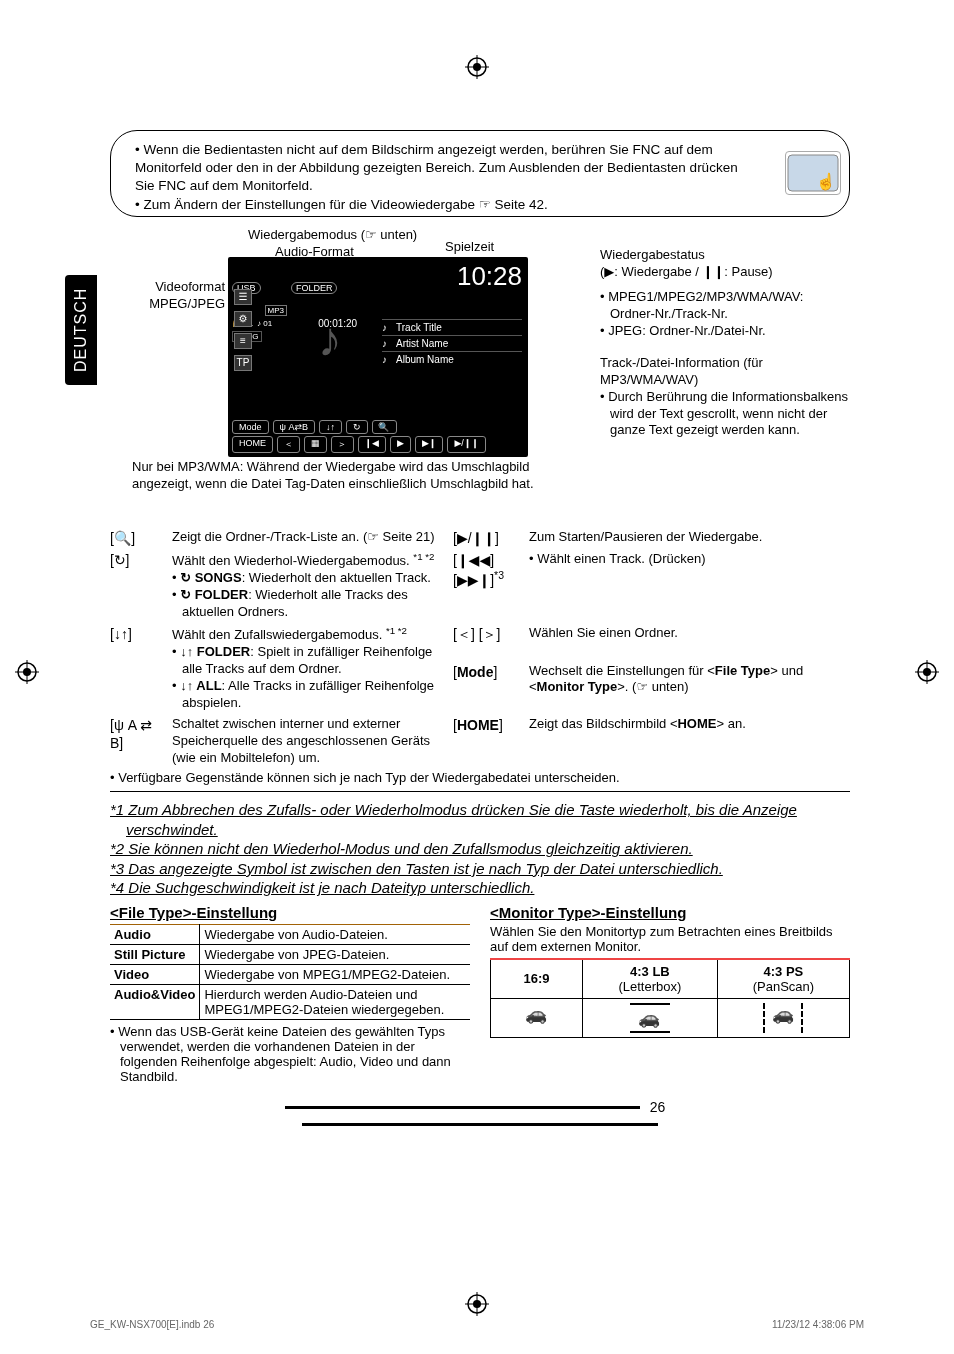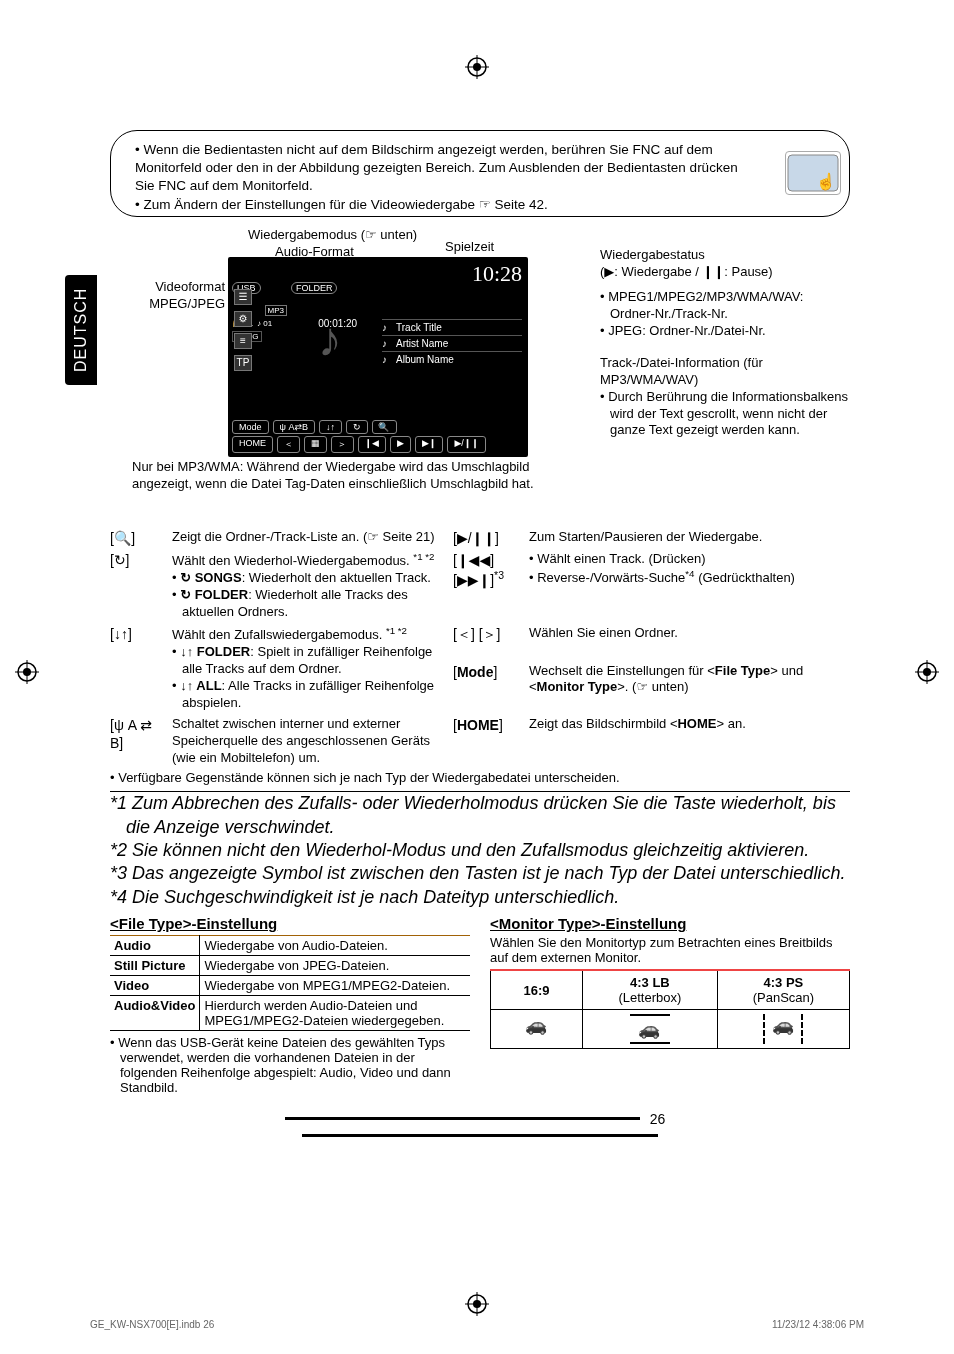--- a/index.html
+++ b/index.html
@@ -9,42 +9,42 @@
   .topbox { border: 1px solid #000; border-radius: 27px; padding: 10px 90px 2px 24px; position: relative; font-size: 13.5px; line-height: 1.35; }
   .topbox .icon-corner { position: absolute; right: 8px; top: 50%; transform: translateY(-50%); width: 56px; height: 44px; border: 1px solid #aaa; border-radius: 4px; display:flex; align-items:center; justify-content:center; font-size: 22px; }
   .topbox .icon-corner .cursor { position: absolute; right: 4px; bottom: 2px; font-size: 16px; }
   ul.b1 { list-style: none; }
   ul.b1 > li::before { content: "• "; }
   
   .diagram { position: relative; height: 300px; margin-top: 10px; }
   .central { position: absolute; left: 118px; top: 30px; width: 300px; height: 200px; background: #000; color: #fff; font-size: 10px; border-radius: 2px; padding: 4px; }
   .central .row { display: flex; align-items: center; gap: 4px; }
   .central .pill { border: 1px solid #888; border-radius: 6px; padding: 0 4px; font-size: 9px; }
-  .central .time-big { position: absolute; right: 6px; top: 4px; font-size: 22px; font-family: Liberation Serif, serif; }
+  .central .time-big { position: absolute; right: 6px; top: 4px; font-size: 26px; font-family: Liberation Sans, sans-serif; }
   .central .tracklabels { position: absolute; right: 6px; top: 62px; font-size: 10px; }
   .central .tracklabels div { border-top: 1px solid #555; padding: 2px 0 2px 14px; position: relative; width: 140px; }
   .central .tracklabels div::before { content: "♪"; position: absolute; left: 0; }
   .central .left-icons { position: absolute; left: 6px; top: 32px; display: flex; flex-direction: column; gap: 6px; }
   .central .left-icons span { width: 18px; height: 16px; background: #333; border: 1px solid #777; display:flex; align-items:center; justify-content:center; font-size:10px; }
   .central .bottom-controls { position: absolute; bottom: 4px; left: 4px; right: 4px; display:flex; flex-direction: column; gap: 2px; }
   .central .bottom-controls .ctlrow { display:flex; gap:4px; }
   .central .bottom-controls .btn { border:1px solid #888; padding: 1px 6px; font-size: 9px; border-radius: 3px; flex: 0 0 auto; }
   .callout { position: absolute; font-size: 13px; line-height: 1.3; }
   .callout ul { list-style: none; padding-left: 10px; }
   .callout ul li::before { content: "• "; margin-left: -10px; }
   
   .funcs { display: grid; grid-template-columns: 56px 275px 70px 1fr; column-gap: 6px; row-gap: 4px; font-size: 13px; line-height: 1.3; margin-top: 2px; }
   .funcs .icon { font-size: 14px; text-align: left; }
   .funcs ul { list-style: none; padding-left: 10px; }
   .funcs ul li::before { content: "• "; margin-left: -10px; }
   .funcs b { font-weight: bold; }
   .fullnote { grid-column: 1 / 5; font-size: 13px; padding-left: 10px; text-indent: -10px; }
   .fullnote::before { content: "• "; }
   
-  .footnotes { font-style: italic; font-size: 18px; line-height: 1.3; }
+  .footnotes { font-style: italic; font-size: 15px; margin-top: 8px; line-height: 1.3; text-decoration: underline; }
   .footnotes p { text-indent: -16px; padding-left: 16px; }
   
   .settings { display: flex; gap: 20px; margin-top: 6px; }
   .settings h3 { font-size: 15px; font-weight: bold; text-decoration: underline; margin-bottom: 3px; }
   table.ft { border-collapse: collapse; font-size: 13px; width: 100%; }
   table.ft td { border-top: 1px solid #a16207; border-bottom: 1px solid #000; padding: 2px 4px; vertical-align: top; }
   table.ft td:first-child { font-weight: bold; border-right: 1px solid #000; white-space: nowrap; }
   .settings .col { flex: 1; }
   .settings ul.n { list-style: none; font-size: 13px; margin-top: 4px; padding-left: 10px; }
   .settings ul.n li::before { content: "• "; margin-left: -10px; }
@@ -198,21 +198,20 @@
       <span>Wählt den Wiederhol-Wiedergabemodus. </span><sup>*1 *2</sup>
       <ul>
         <li><b>↻ SONGS</b><span>: Wiederholt den aktuellen Track.</span></li>
         <li><b>↻ FOLDER</b><span>: Wiederholt alle Tracks des aktuellen Ordners.</span></li>
       </ul>
     </div>
     <div class="icon"><span>[❙◀◀] [▶▶❙]</span><sup>*3</sup></div>
     <div>
       <ul>
         <li>Wählt einen Track. (Drücken)</li>
-        <li><span>Reverse-/Vorwärts-Suche</span><sup>*4</sup><span> (Gedrückthalten)</span></li>
       </ul>
     </div>
 
     <div class="icon">[↓↑]</div>
     <div style="grid-row: span 2;">
       <span>Wählt den Zufallswiedergabemodus. </span><sup>*1 *2</sup>
       <ul>
         <li><b>↓↑ FOLDER</b><span>: Spielt in zufälliger Reihenfolge alle Tracks auf dem Ordner.</span></li>
         <li><b>↓↑ ALL</b><span>: Alle Tracks in zufälliger Reihenfolge abspielen.</span></li>
       </ul>

